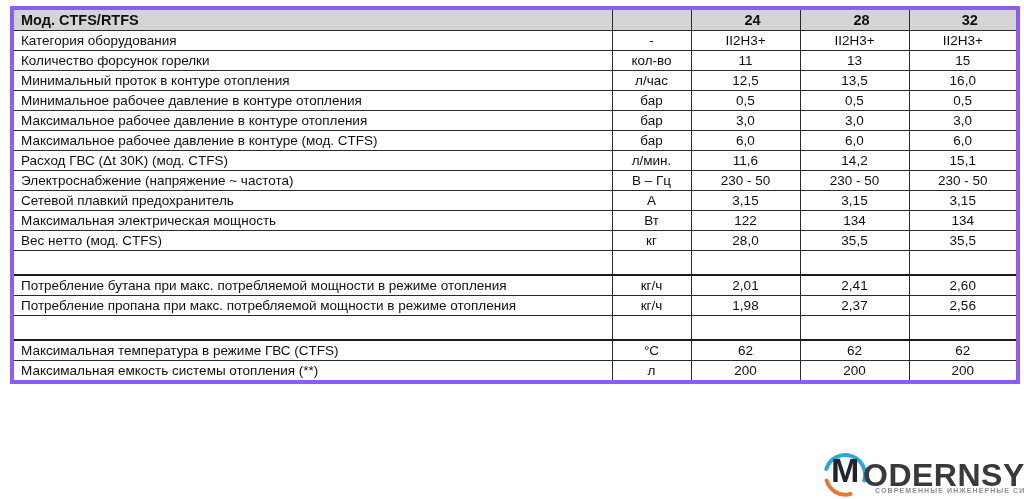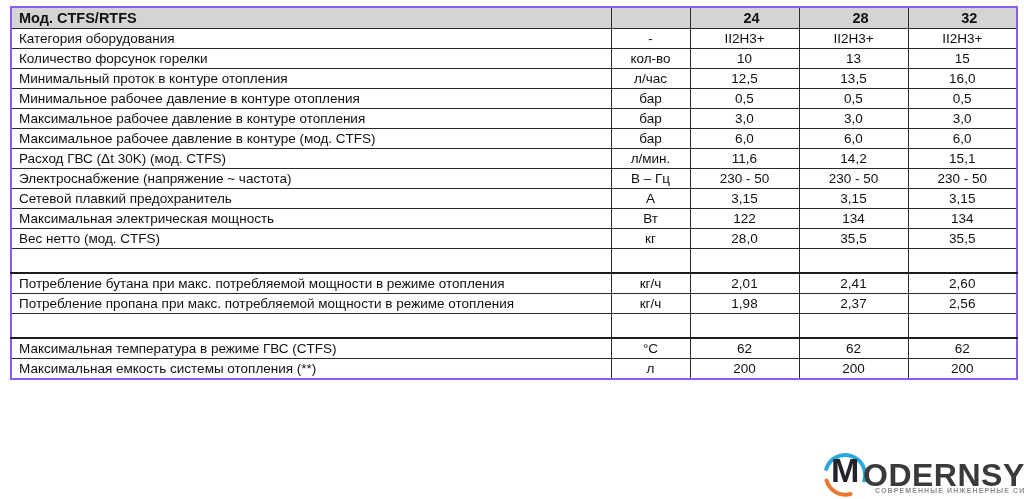--- a/index.html
+++ b/index.html
@@ -16,21 +16,21 @@
     overflow: hidden;
   }
   .table-wrap {
     position: absolute;
     left: 10px; top: 6px;
   }
   table.spec {
     border-collapse: collapse;
     table-layout: fixed;
     width: 1006px;
-    border: 2px solid #8b5cf6;
+    border: 4px solid #8b5cf6;
     font-size: 13.5px;
     color: #101010;
   }
   table.spec th, table.spec td {
     border: 1px solid #2a2a2a;
     height: 19px;
     padding: 0 4px;
     overflow: hidden;
     white-space: nowrap;
     font-weight: normal;
@@ -122,21 +122,21 @@
           <tr>
             <td class="label">Категория оборудования</td>
             <td class="unit">-</td>
             <td class="val">II2H3+</td>
             <td class="val">II2H3+</td>
             <td class="val">II2H3+</td>
           </tr>
           <tr>
             <td class="label">Количество форсунок горелки</td>
             <td class="unit">кол-во</td>
-            <td class="val">10</td>
+            <td class="val">11</td>
             <td class="val">13</td>
             <td class="val">15</td>
           </tr>
           <tr>
             <td class="label">Минимальный проток в контуре отопления</td>
             <td class="unit">л/час</td>
             <td class="val">12,5</td>
             <td class="val">13,5</td>
             <td class="val">16,0</td>
           </tr>

